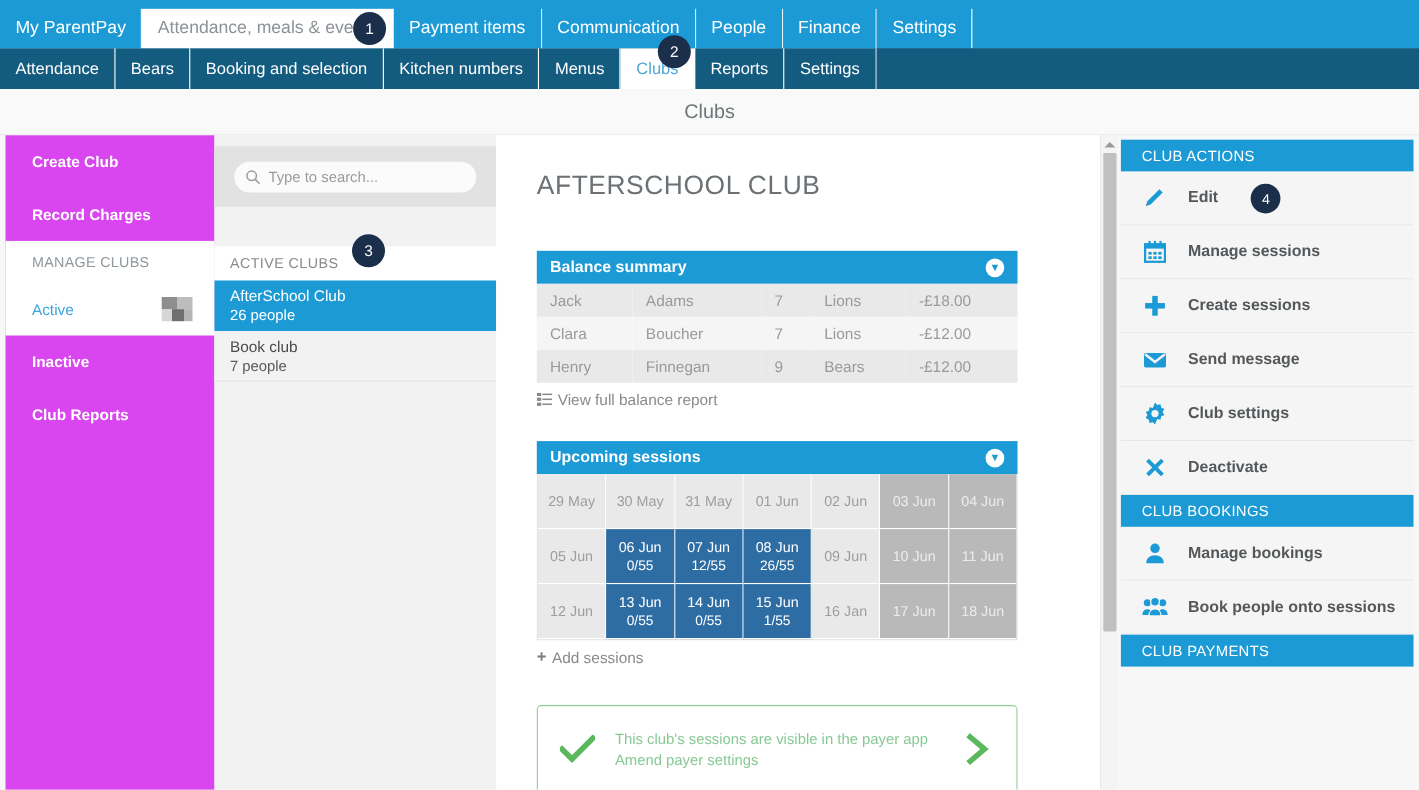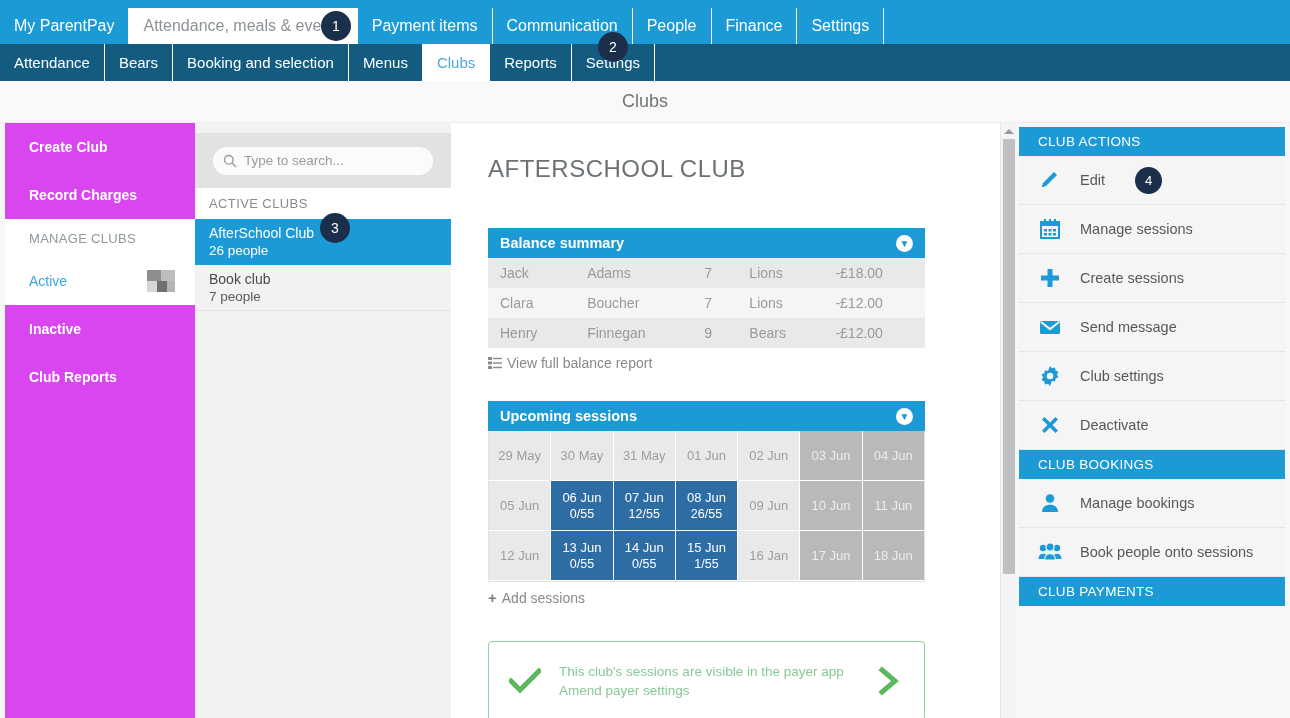--- a/index.html
+++ b/index.html
@@ -90,21 +90,21 @@
     background:#f2f2f2;
   }
   .clublist .searchwrap { height:55px; background:#e2e2e2; display:flex; align-items:center; padding:0 18px;margin-top:10px; }
   .searchbox {
     flex:1; height:28px; background:#fbfbfb; border-radius:14px;
     display:flex; align-items:center; padding:0 10px; gap:7px;
   }
   .searchbox .ph { color:#9b9b9b; font-size:13.5px; }
   .clublist .secthead {
     height:31px; background:#ffffff; display:flex; align-items:center;
-    padding-left:14px; color:#8a8a8a; font-size:13px; letter-spacing:.4px;
+    padding-left:14px; color:#8a8a8a; font-size:13px; letter-spacing:.4px;margin-top:36px;
   }
   .clubrow {
     height:46px; padding:5px 14px 0 14px; cursor:pointer; position:relative;
     border-bottom:1px solid #e4e4e4; background:#f2f2f2;
   }
   .clubrow .n1 { font-size:14px; color:#4a4a4a; line-height:18px; }
   .clubrow .n2 { font-size:13.5px; color:#5a5a5a; line-height:18px; }
   .clubrow.sel { background:#1b9ad6; border-bottom:none; }
   .clubrow.sel .n1, .clubrow.sel .n2 { color:#ffffff; }
 
@@ -160,21 +160,21 @@
   
   .actions { position:absolute; left:1019px; top:127px; width:266px; }
   .act-hd {
     height:29px; background:#1b9ad6; color:#ffffff; font-size:13.5px;
     display:flex; align-items:center; padding-left:19px; letter-spacing:.3px;
   }
   .act-item {
     height:49px; background:#f5f5f5; border-bottom:1px solid #e6e6e6;
     display:flex; align-items:center; padding-left:19px; gap:18px; cursor:pointer;
   }
-  .act-item .lbl { color:#54585a; font-size:14.5px; }
+  .act-item .lbl { color:#54585a; font-size:14.5px;font-weight:bold; }
   .ico { width:24px; height:24px; display:flex; align-items:center; justify-content:center; flex-shrink:0; }
 
   
   .badge {
     position:absolute; width:30px; height:30px; border-radius:50%;
     background:#1b2f4b; color:#ffffff; font-size:14px;
     display:flex; align-items:center; justify-content:center; z-index:50;
   }
   .badge.b1 { left:321px; top:11px; }
   .badge.b2 { left:598px; top:32px; }
@@ -196,20 +196,21 @@
       <div class="tab">People</div>
       <div class="tab">Finance</div>
       <div class="tab">Settings</div>
     </div>
   </div>
 
   <div class="subnav">
     <div class="tab">Attendance</div>
     <div class="tab">Bears</div>
     <div class="tab">Booking and selection</div>
+    <div class="tab">Kitchen numbers</div>
     <div class="tab">Menus</div>
     <div class="tab active">Clubs</div>
     <div class="tab">Reports</div>
     <div class="tab">Settings</div>
     <div class="filler"></div>
   </div>
 
   <div class="pagetitle">Clubs</div>
 
   <div class="leftrail">

